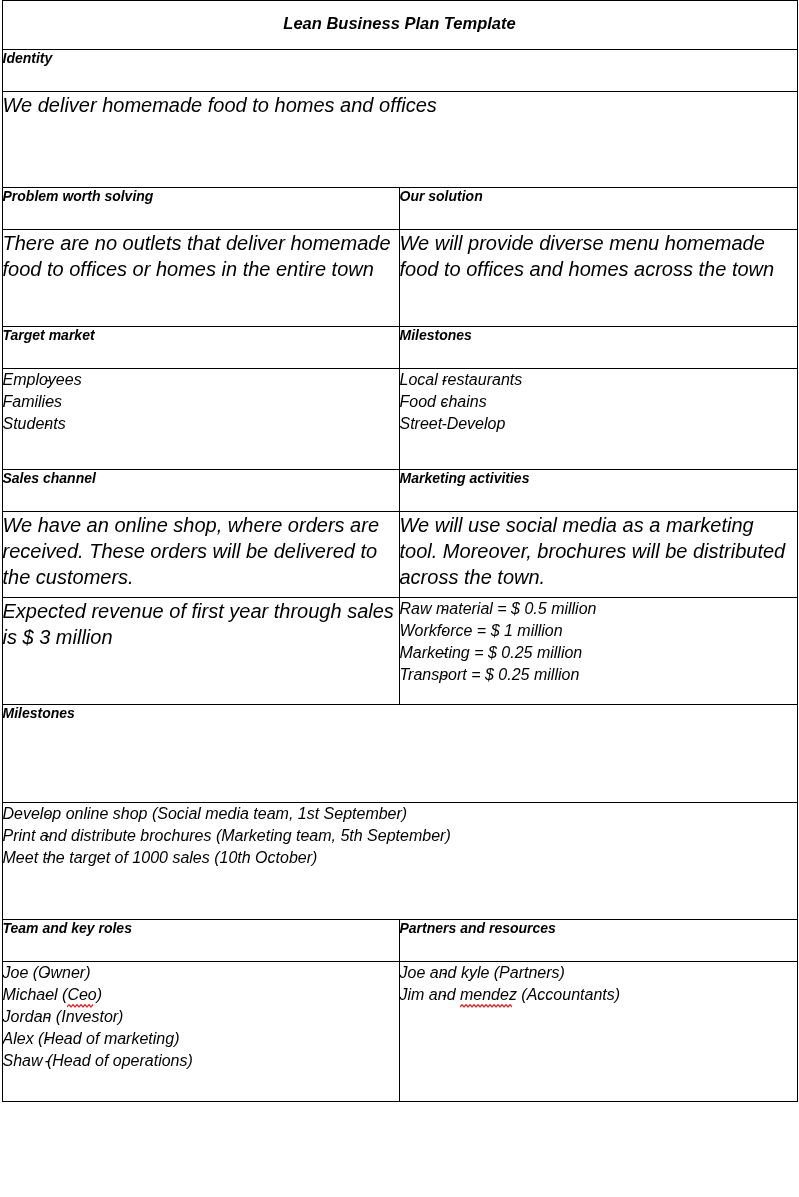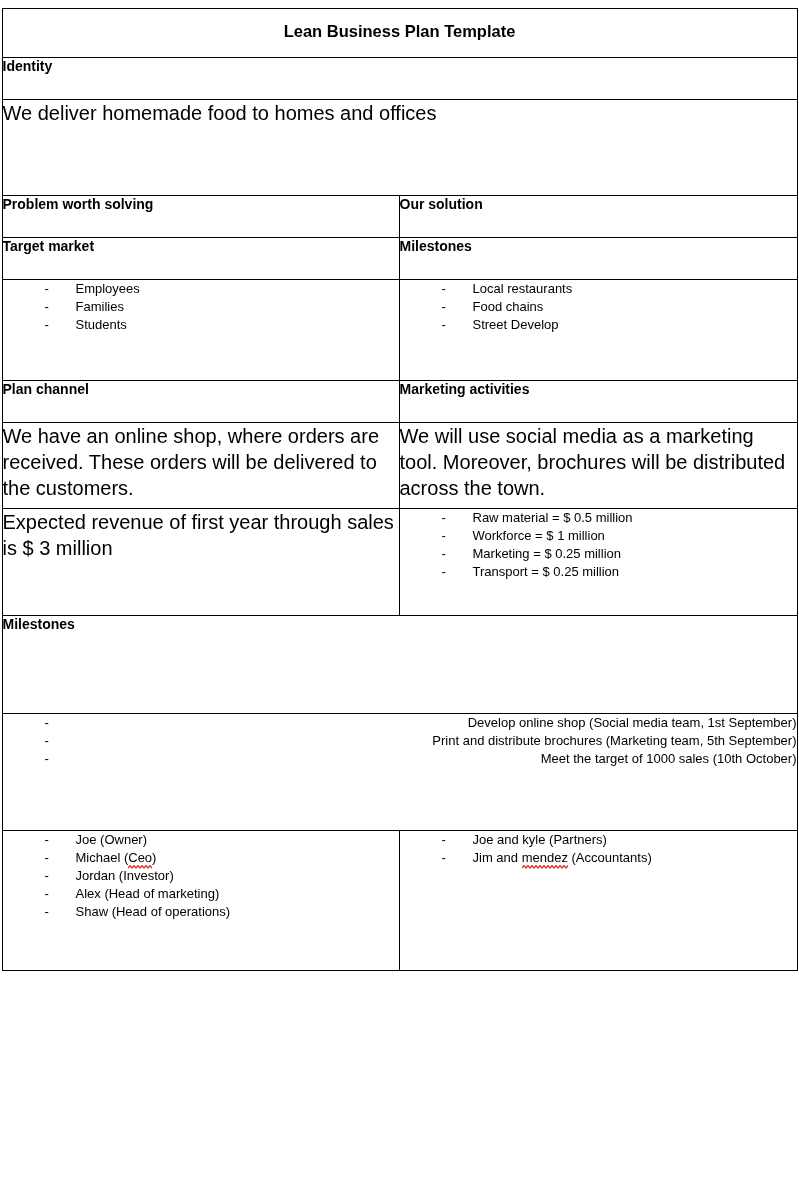--- a/index.html
+++ b/index.html
@@ -17,21 +17,22 @@
   .page {
     position: relative;
     width: 799px;
     height: 1197px;
     box-sizing: border-box;
   }
   table.plan {
     border-collapse: collapse;
     table-layout: fixed;
     width: 795px;
-    margin: 8px auto 0 auto;
+    margin: 0 auto 0 auto;
+    font-style: italic;
   }
   table.plan td {
     border: 1.6px solid #000000;
     vertical-align: top;
     padding: 0;
     background: #ffffff;
   }
   .col-left  { width: 397px; }
   .col-right { width: 398px; }
 
@@ -68,44 +69,43 @@
   }
 
   
   ul.dash {
     list-style: none;
     margin: 0;
     padding: 0;
   }
   ul.dash li {
     position: relative;
-    font-size: 13px;
+    font-size: 16px;
     line-height: 1.38;
-    padding-left: 73px;
   }
   ul.dash li::before {
     content: "-";
     position: absolute;
     left: 42px;
     top: 0;
   }
   .list-cell {
     padding: 13px 10px 0 0;
   }
   .list-cell-wide {
     padding: 14px 10px 0 0;
   }
 
   
   .r-identity-body { height: 95px; }
   .r-problem-body  { height: 96px; }
   .r-target-body   { height: 100px; }
   .r-sales-body    { height: 85px; }
   .r-revenue-body  { height: 106px; }
-  .r-mile-body     { height: 116px; text-align: right; }
+  .r-mile-body     { height: 116px; }
   .r-team-body     { height: 139px; }
 
   
   .misspell {
     position: relative;
     display: inline-block;
   }
   .misspell .squiggle {
     position: absolute;
     left: 0;
@@ -141,20 +141,28 @@
         <td class="body-cell r-identity-body" colspan="2">
           <p>We deliver homemade food to homes and offices</p>
         </td>
       </tr>
 
       <tr>
         <td class="hdr hdr-row-h">Problem worth solving</td>
         <td class="hdr hdr-row-h">Our solution</td>
       </tr>
 
+      <tr>
+        <td class="body-cell r-problem-body">
+          <p>There are no outlets that deliver homemade food to offices or homes in the entire town</p>
+        </td>
+        <td class="body-cell r-problem-body">
+          <p>We will provide diverse menu homemade food to offices and homes across the town</p>
+        </td>
+      </tr>
 
       <tr>
         <td class="hdr hdr-row-h">Target market</td>
         <td class="hdr hdr-row-h">Milestones</td>
       </tr>
 
       <tr>
         <td class="list-cell r-target-body">
           <ul class="dash">
               <li>Employees</li>
@@ -165,21 +173,21 @@
         <td class="list-cell r-target-body">
           <ul class="dash">
               <li>Local restaurants</li>
               <li>Food chains</li>
               <li>Street Develop</li>
             </ul>
         </td>
       </tr>
 
       <tr>
-        <td class="hdr hdr-row-h">Plan channel</td>
+        <td class="hdr hdr-row-h">Sales channel</td>
         <td class="hdr hdr-row-h">Marketing activities</td>
       </tr>
 
       <tr>
         <td class="body-cell r-sales-body">
           <p>We have an online shop, where orders are received. These orders will be delivered to the customers.</p>
         </td>
         <td class="body-cell r-sales-body">
           <p>We will use social media as a marketing tool. Moreover, brochures will be distributed across the town.</p>
         </td>
@@ -207,20 +215,24 @@
       <tr>
         <td class="list-cell-wide r-mile-body" colspan="2">
           <ul class="dash">
               <li>Develop online shop (Social media team, 1st September)</li>
               <li>Print and distribute brochures (Marketing team, 5th September)</li>
               <li>Meet the target of 1000 sales (10th October)</li>
             </ul>
         </td>
       </tr>
 
+      <tr>
+        <td class="hdr hdr-row-h">Team and key roles</td>
+        <td class="hdr hdr-row-h">Partners and resources</td>
+      </tr>
 
       <tr>
         <td class="list-cell r-team-body">
           <ul class="dash">
               <li>Joe (Owner)</li>
               <li>Michael (<span class="misspell">Ceo<span class="squiggle">
                     <svg width="26" height="4" viewBox="0 0 26 4" preserveAspectRatio="none">
                       <path d="M0 3 L2 0.6 L4 3 L6 0.6 L8 3 L10 0.6 L12 3 L14 0.6 L16 3 L18 0.6 L20 3 L22 0.6 L24 3 L26 0.6 L28 3" stroke="#e8262a" stroke-width="1.2" fill="none"></path>
                     </svg>
                   </span></span>)</li>

